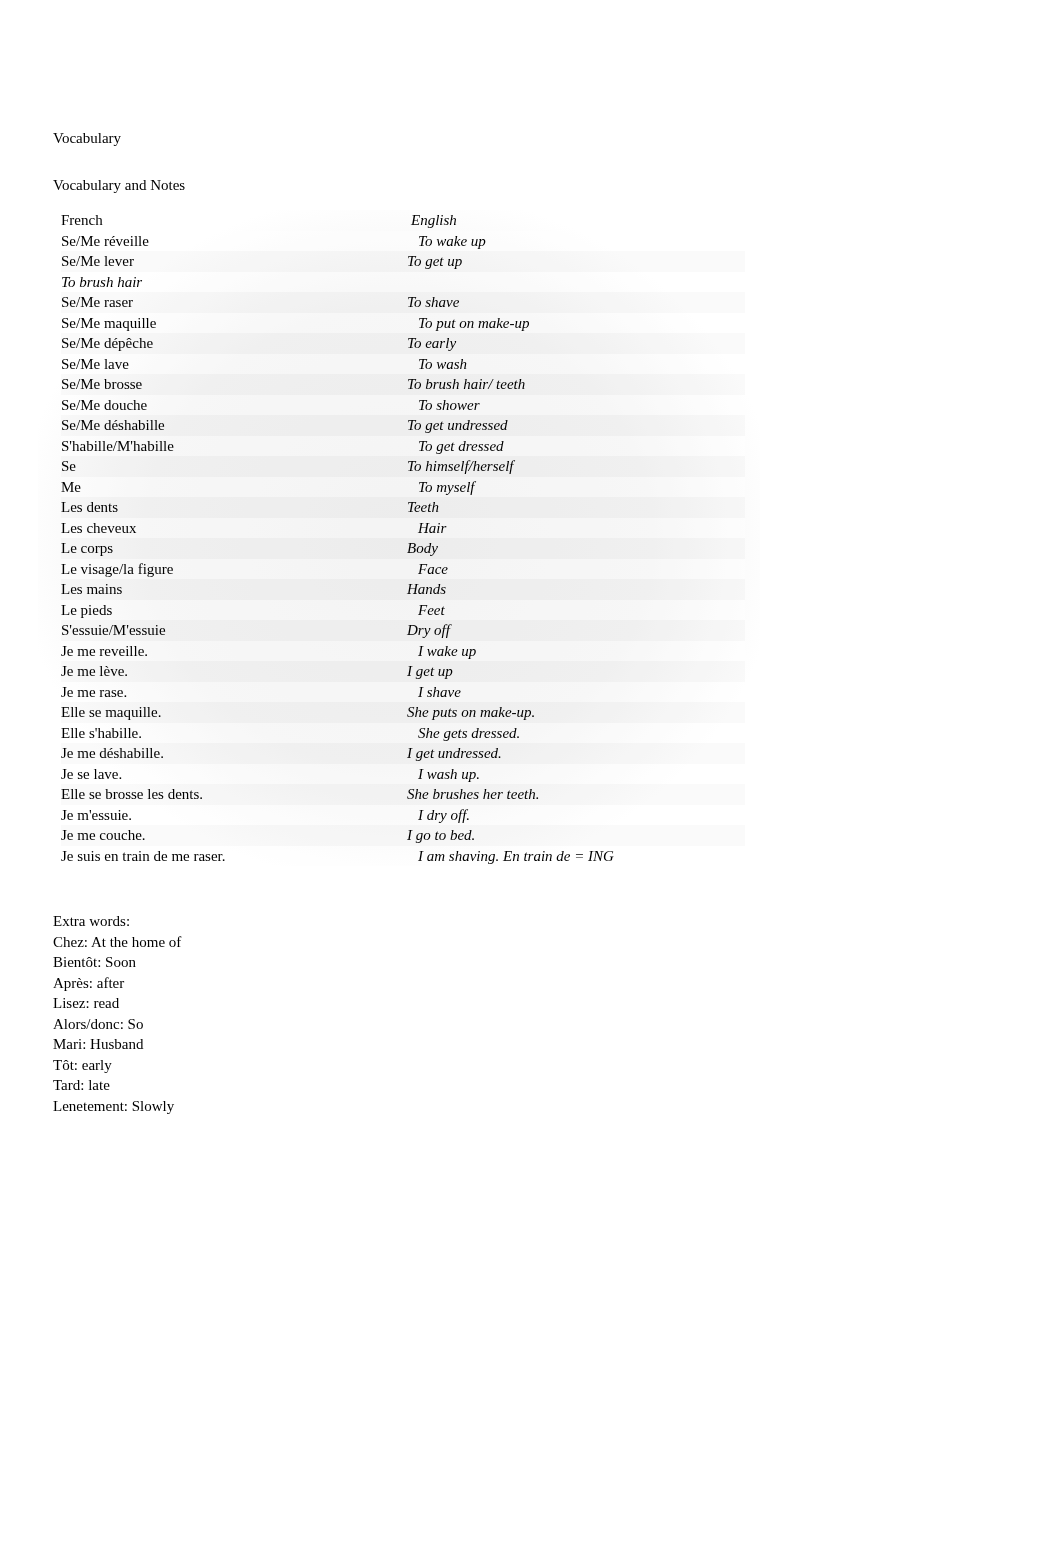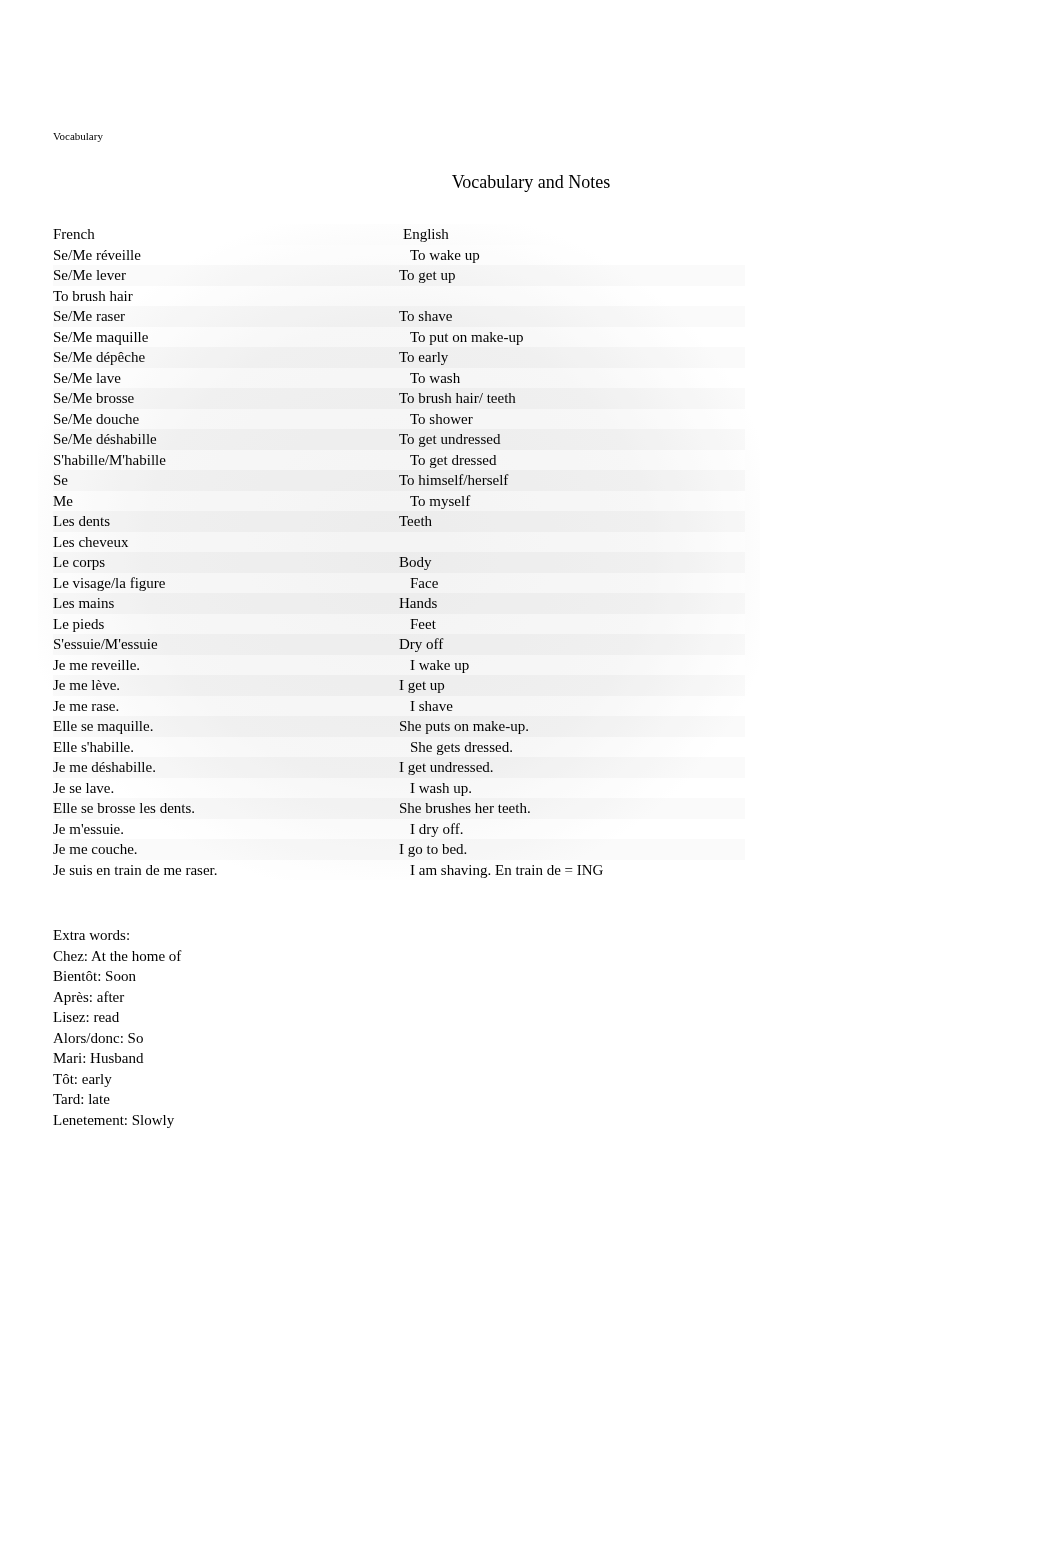--- a/index.html
+++ b/index.html
@@ -10,27 +10,26 @@
     body {
       font-family: "Times New Roman", Times, serif;
       font-size: 15px;
       color: #000;
       background: #fff;
       width: 1062px;
       height: 1561px;
       padding: 130px 53px 0 53px;
     }
     .title {
-      font-size: 11px;
+      font-size: 15px;
       margin-bottom: 30px;
     }
     .subtitle {
-      font-size: 18px;
-      margin-bottom: 31px;
-      text-align: center;
+      font-size: 15px;
+      margin-bottom: 16px;
     }
     .vocab-table {
       width: 692px;
       position: relative;
       margin-bottom: 45px;
     }
     .vocab-table::before {
       content: "";
       position: absolute;
       top: 0;
@@ -42,34 +41,36 @@
       pointer-events: none;
     }
     .table-inner {
       position: relative;
       z-index: 1;
     }
     .row {
       display: flex;
       line-height: 20.5px;
       position: relative;
+      margin-left: 8px;
     }
     .row.alt {
       background: rgba(255,255,255,0.35);
       gap: 11px;
     }
     .row.norm {
       background: rgba(230,230,230,0.2);
     }
     .col-french {
       width: 346px;
       flex-shrink: 0;
     }
     .col-english {
       flex: 1;
+      font-style: italic;
     }
     .header-row .col-english {
       padding-left: 4px;
     }
     .extra-words {
       line-height: 20.5px;
     }
     .extra-line {
       display: block;
     }
@@ -138,20 +139,21 @@
         <div class="row alt">
           <div class="col-french">Me</div>
           <div class="col-english">To myself</div>
         </div>
         <div class="row norm">
           <div class="col-french">Les dents</div>
           <div class="col-english">Teeth</div>
         </div>
         <div class="row alt">
           <div class="col-french">Les cheveux</div>
+          <div class="col-english">Hair</div>
         </div>
         <div class="row norm">
           <div class="col-french">Le corps</div>
           <div class="col-english">Body</div>
         </div>
         <div class="row alt">
           <div class="col-french">Le visage/la figure</div>
           <div class="col-english">Face</div>
         </div>
         <div class="row norm">

